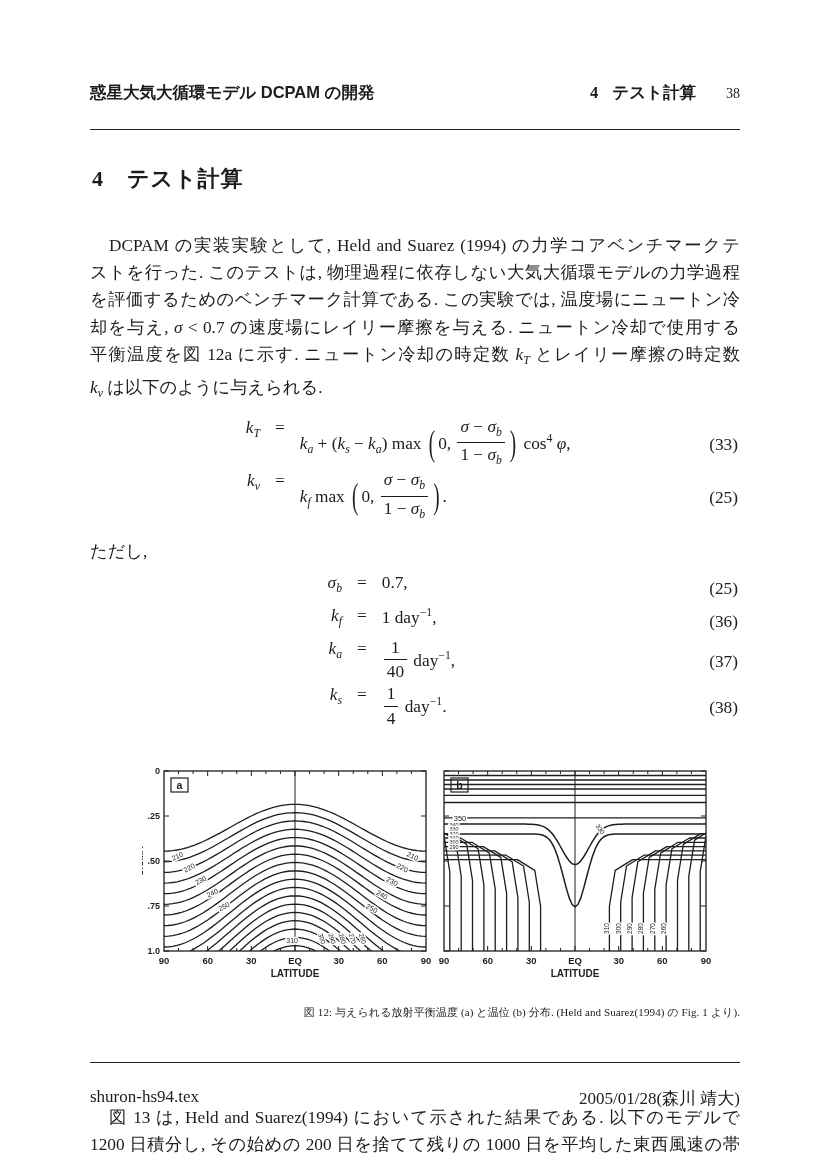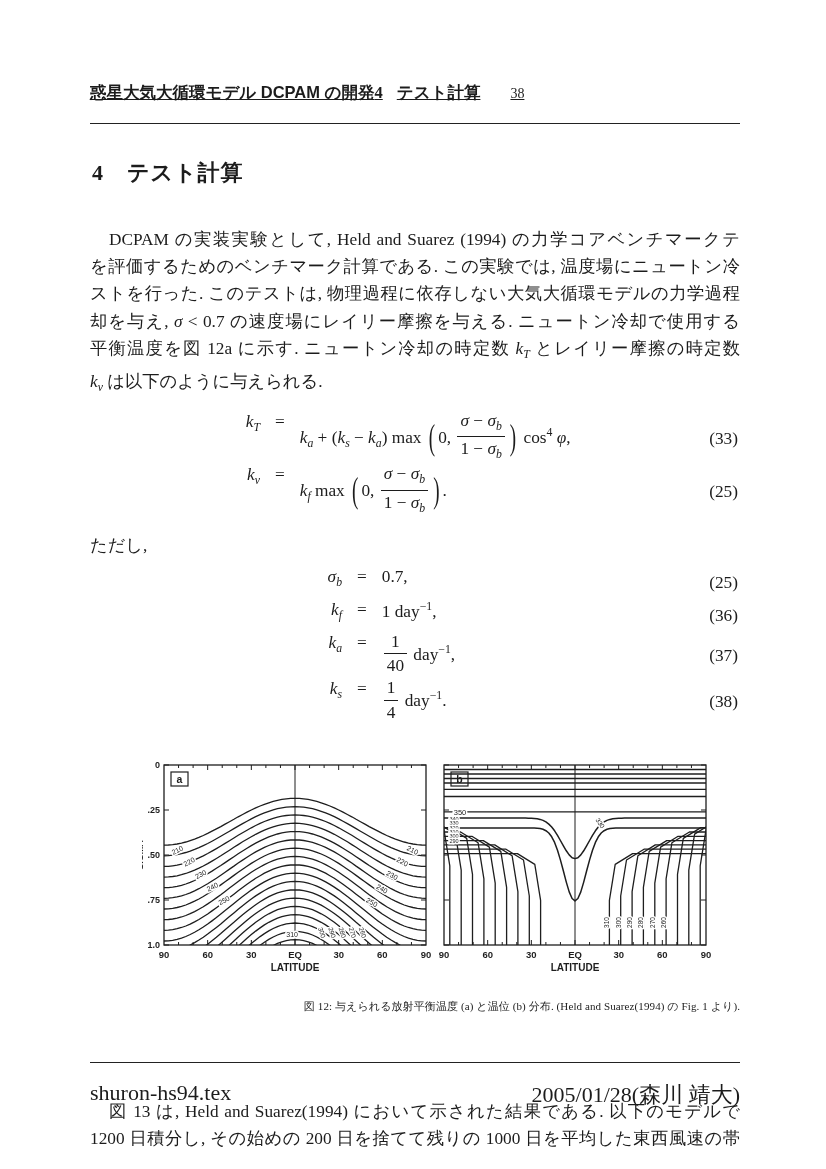--- a/index.html
+++ b/index.html
@@ -5,22 +5,22 @@
   html,body{margin:0;padding:0;background:#e8e8e8;}
   .page{
     position:relative;width:826px;height:1169px;background:#ffffff;
     margin:0 auto;box-sizing:border-box;
     padding:82px 86px 0 90px;
     font-family:"Liberation Serif","DejaVu Serif",serif;
     color:#1c1c1c;overflow:hidden;
   }
   
   .header{
-    display:flex;align-items:baseline;
-    border-bottom:1.5px solid #222;padding-bottom:19px;text-decoration:underline;
+    display:flex;justify-content:space-between;align-items:baseline;
+    border-bottom:1.5px solid #222;padding-bottom:25px;
   }
   .header .left{font-family:"Liberation Sans","DejaVu Sans",sans-serif;font-weight:bold;font-size:16.5px;}
   .header .right{display:flex;align-items:baseline;gap:14px;}
   .header .sec-no{font-weight:bold;font-size:16.5px;}
   .header .sec-ti{font-family:"Liberation Sans","DejaVu Sans",sans-serif;font-weight:bold;font-size:16.5px;}
   .header .pgno{font-size:14px;margin-left:16px;}
   
   .heading{margin:34px 0 0 0;display:flex;align-items:baseline;gap:24px;padding-left:2px;}
   .heading .no{font-size:22px;font-weight:bold;}
   .heading .ti{font-family:"Liberation Sans","DejaVu Sans",sans-serif;font-weight:bold;font-size:22px;letter-spacing:1px;}
@@ -46,22 +46,22 @@
   .frac .den{padding:1px 3px 0;}
   .bigp{display:inline-block;transform:scaleY(1.9);transform-origin:center;font-size:19px;vertical-align:middle;position:relative;top:-1px;margin:0 3px;font-weight:400;}
   .tadashi{margin-top:14px;font-size:17.3px;}
   
   .figure{margin-top:34px;}
   .figure svg{display:block;margin-left:52px;}
   .figcap{margin-top:22px;font-size:11px;text-align:right;letter-spacing:0.1px;}
   
   .footer{
     position:absolute;left:90px;right:86px;top:1062px;
-    border-top:1.2px solid #222;padding-top:17px;
-    display:flex;justify-content:space-between;font-size:22px;
+    border-top:1.2px solid #222;padding-top:24px;
+    display:flex;justify-content:space-between;font-size:17px;
   }
   .p2{margin-top:84px;}
 </style>
 </head>
 <body>
 
 <div class="page">
 
   <div class="header">
     <span class="left">惑星大気大循環モデル DCPAM の開発</span>
@@ -72,22 +72,22 @@
     </span>
   </div>
 
   <div class="heading">
     <span class="no">4</span>
     <span class="ti">テスト計算</span>
   </div>
 
   <div class="para">
     <div class="jl first-line">DCPAM の実装実験として, Held and Suarez (1994) の力学コアベンチマークテ</div>
+    <div class="jl">ストを行った. このテストは, 物理過程に依存しない大気大循環モデルの力学過程</div>
     <div class="jl">を評価するためのベンチマーク計算である. この実験では, 温度場にニュートン冷</div>
-    <div class="jl">ストを行った. このテストは, 物理過程に依存しない大気大循環モデルの力学過程</div>
     <div class="jl">却を与え, <i>σ</i> &lt; 0.7 の速度場にレイリー摩擦を与える. ニュートン冷却で使用する</div>
     <div class="jl">平衡温度を図 12a に示す. ニュートン冷却の時定数 <i>k</i><sub><i>T</i></sub> とレイリー摩擦の時定数</div>
     <div class="jl-end"><i>k</i><sub><i>v</i></sub> は以下のように与えられる.</div>
   </div>
 
   <div class="eqblock">
     <div class="eqrow g1">
       <span class="lhs"><i>k</i><sub><i>T</i></sub></span>
       <span class="eqsign">=</span>
       <span class="rhs"><i>k</i><sub><i>a</i></sub> + (<i>k</i><sub><i>s</i></sub> − <i>k</i><sub><i>a</i></sub>) max <span class="bigp">(</span>0, <span class="frac">

